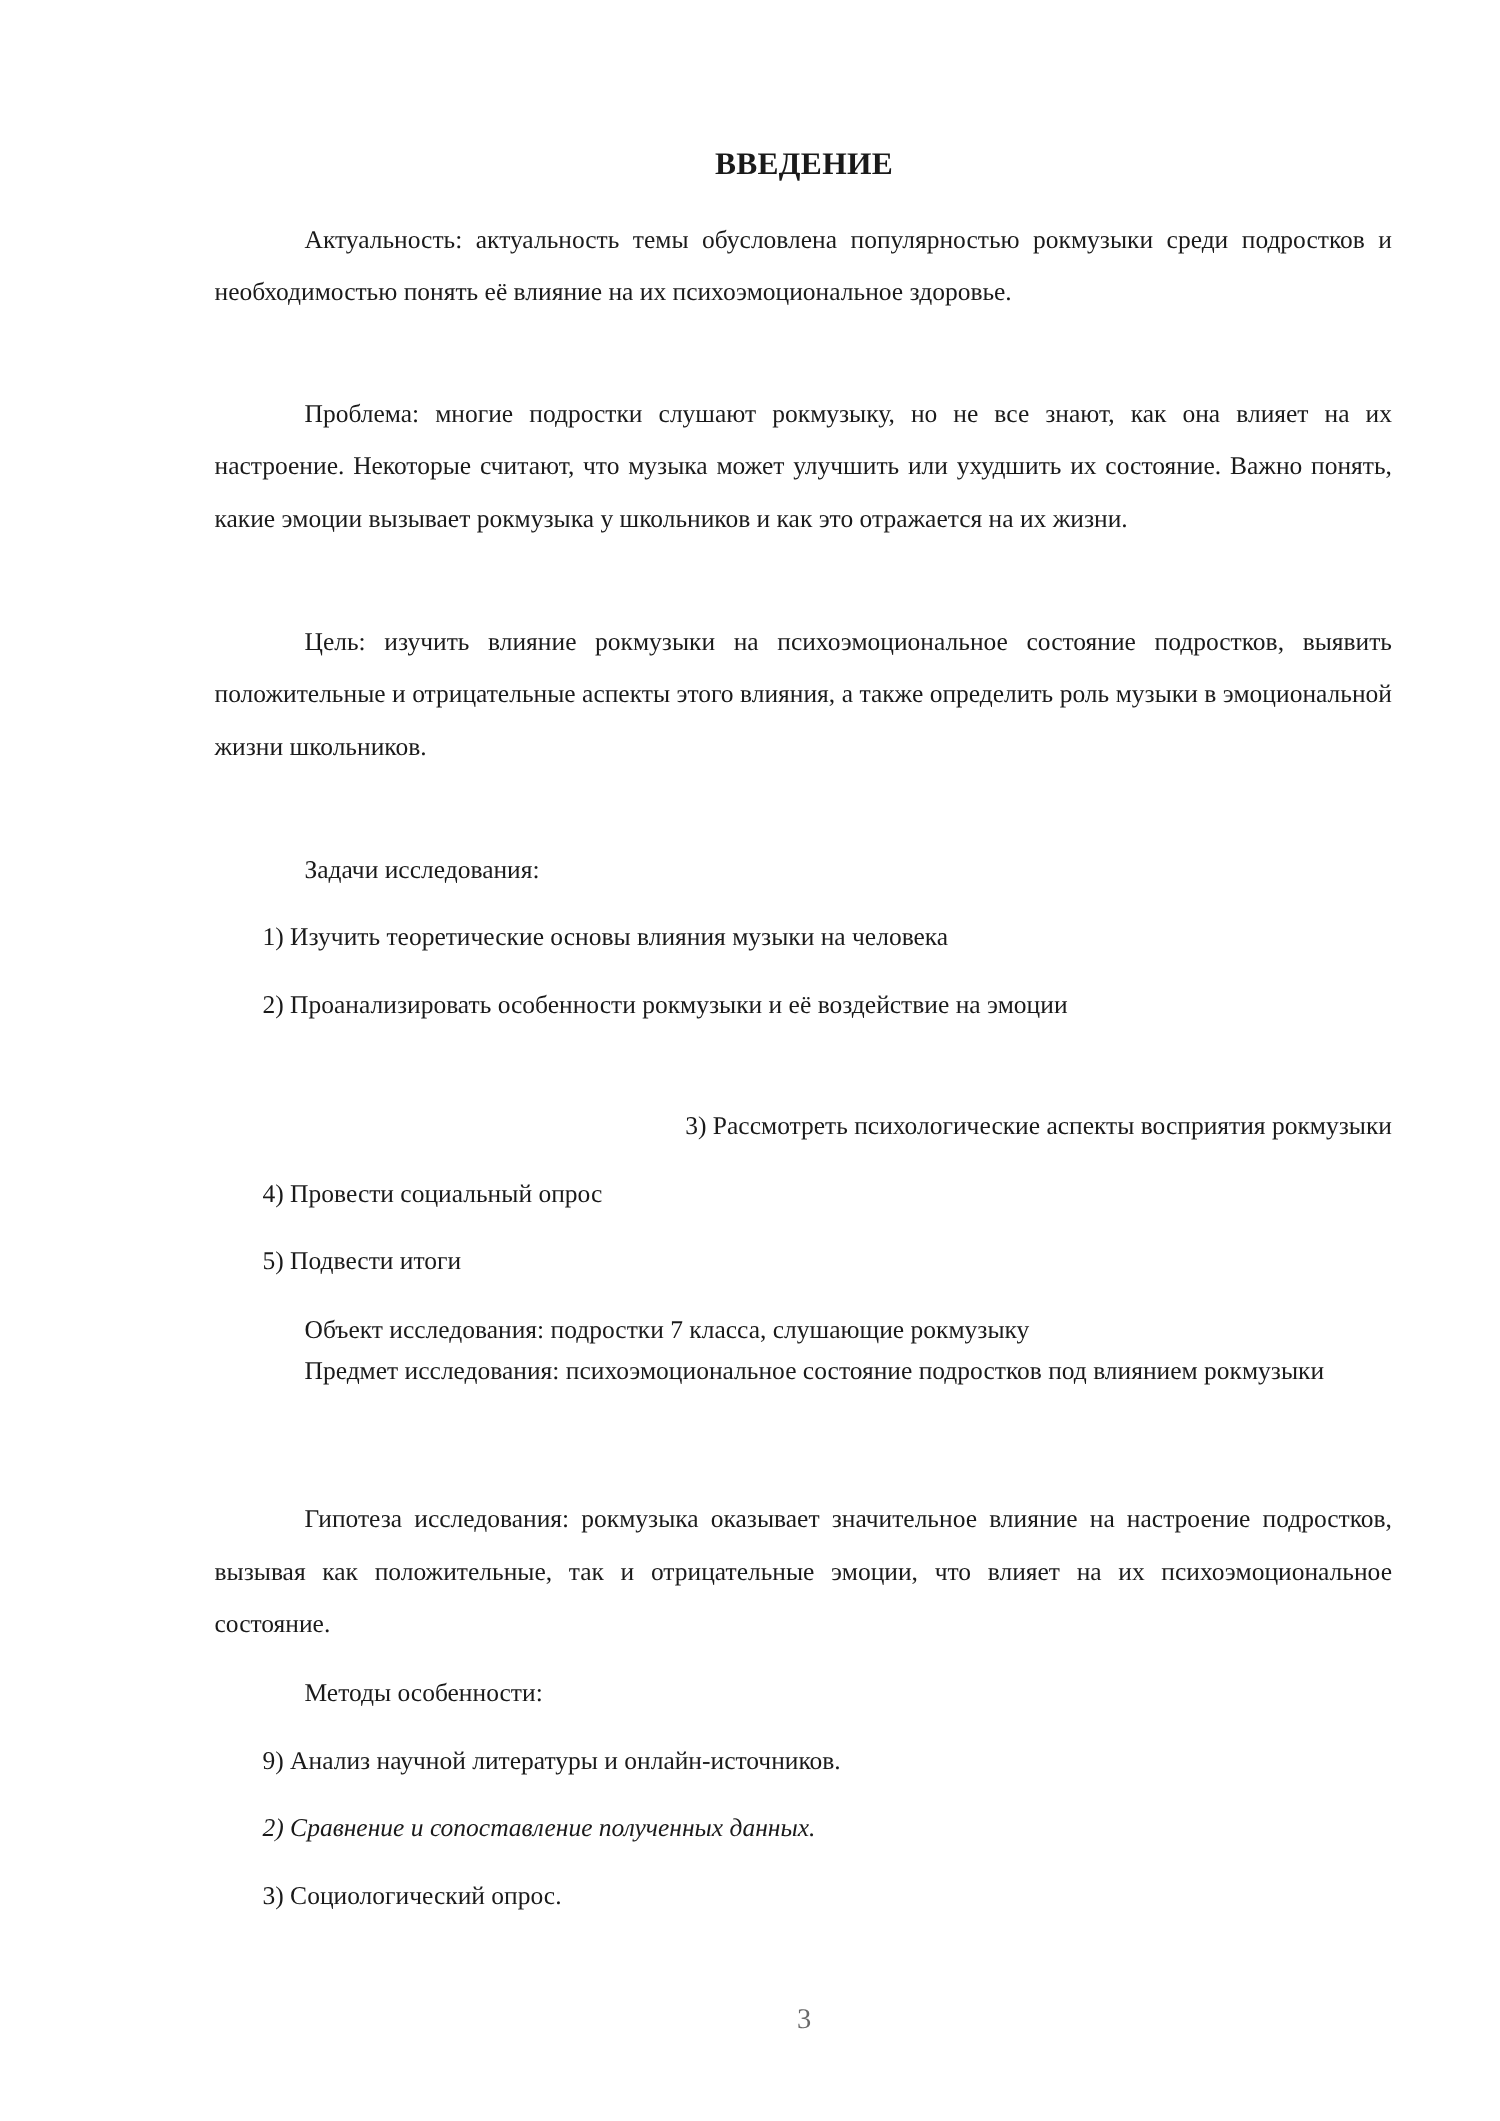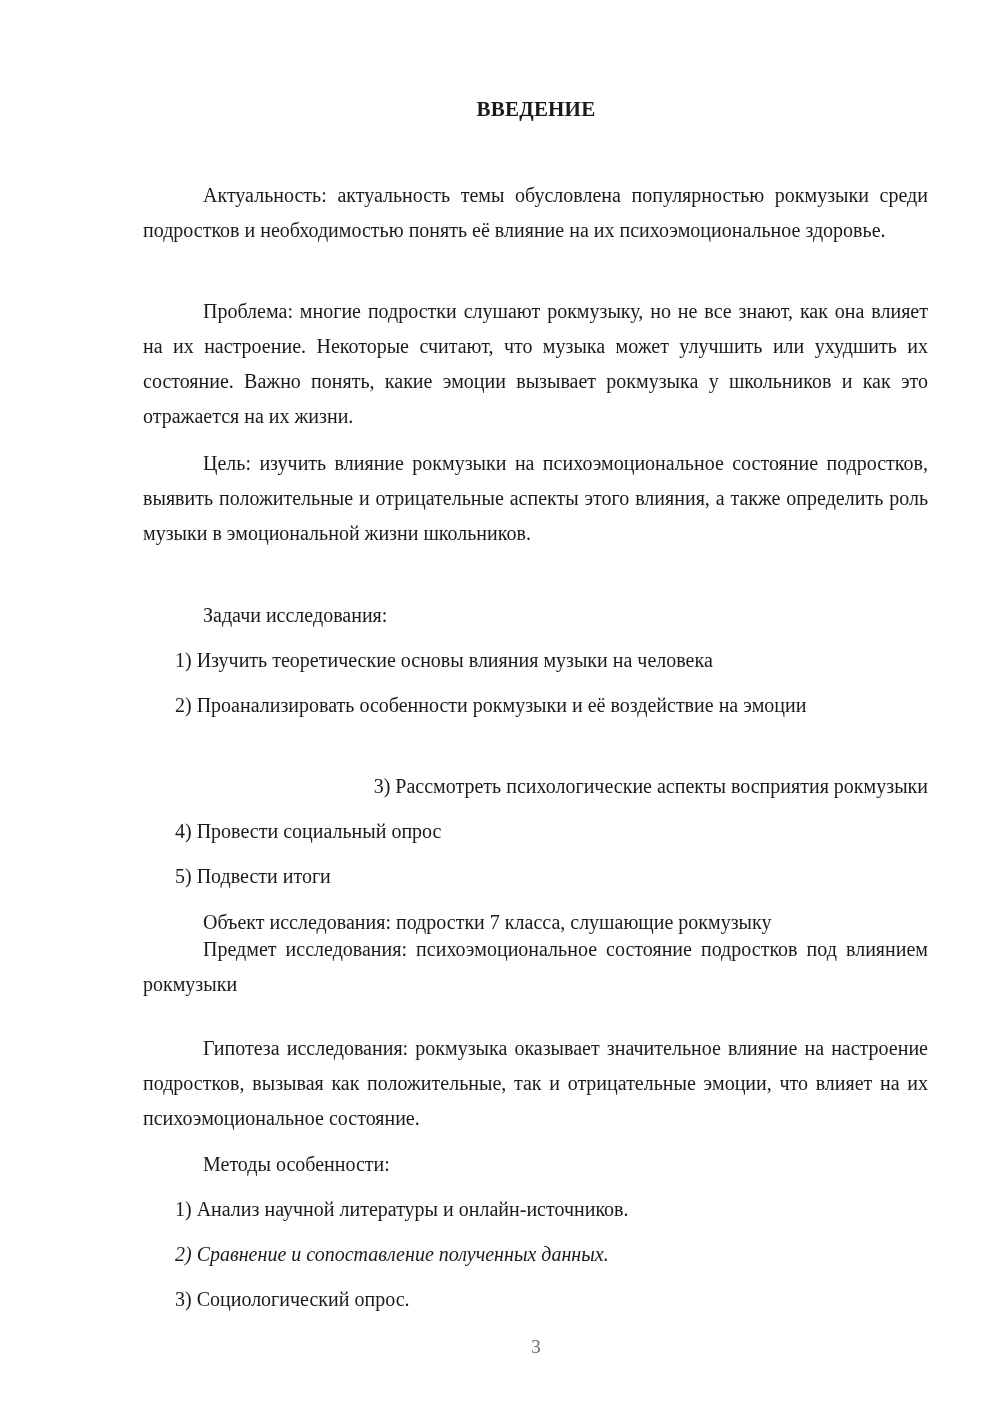--- a/index.html
+++ b/index.html
@@ -1,21 +1,21 @@
 <!DOCTYPE html>
 <html><head>
 <meta charset="utf-8">
 <style>
   html, body { margin: 0; padding: 0; background: #ffffff; }
   body { width: 1000px; height: 1414px; position: relative; overflow: hidden;
          font-family: "Liberation Serif", "DejaVu Serif", serif; color: #1a1a1a; }
   .page { position: absolute; left: 0; top: 0; width: 1000px; height: 1266px; }
   .title { position: absolute; left: 0; width: 1072px; top: 97px; text-align: center;
            font-weight: bold; font-size: 21px; letter-spacing: 0.2px; }
-  .block { position: absolute; left: 143px; width: 785px; font-size: 20px; line-height: 35px; margin-top: 36px; }
+  .block { position: absolute; left: 143px; width: 785px; font-size: 17px; line-height: 35px; }
   .just { text-align: justify; text-align-last: left; }
   .indent { text-indent: 60px; }
   .item { text-indent: 32px; }
   .pagenum { position: absolute; left: 0; width: 1072px; top: 1336px; text-align: center;
              font-size: 19px; color: #6a6a6a; }
 </style>
 </head>
 <body>
 
 <div class="page">
@@ -36,18 +36,18 @@
   <div class="block item" style="top:823px;">5) Подвести итоги</div>
 
   <div class="block indent" style="top:869px;">Объект исследования: подростки 7 класса, слушающие рокмузыку</div>
 
   <div class="block just indent" style="top:896px;">Предмет исследования: психоэмоциональное состояние подростков под влиянием рокмузыки</div>
 
   <div class="block just indent" style="top:995px;">Гипотеза исследования: рокмузыка оказывает значительное влияние на настроение подростков, вызывая как положительные, так и отрицательные эмоции, что влияет на их психоэмоциональное состояние.</div>
 
   <div class="block indent" style="top:1111px;">Методы особенности:</div>
 
-  <div class="block item" style="top:1156px;">1) Анализ научной литературы и онлайн-источников.</div>
+  <div class="block item" style="top:1156px;">9) Анализ научной литературы и онлайн-источников.</div>
   <div class="block item" style="top:1201px;font-style:italic;">2) Сравнение и сопоставление полученных данных.</div>
   <div class="block item" style="top:1246px;">3) Социологический опрос.</div>
 
   <div class="pagenum">3</div>
 </div>
 
 </body></html>

